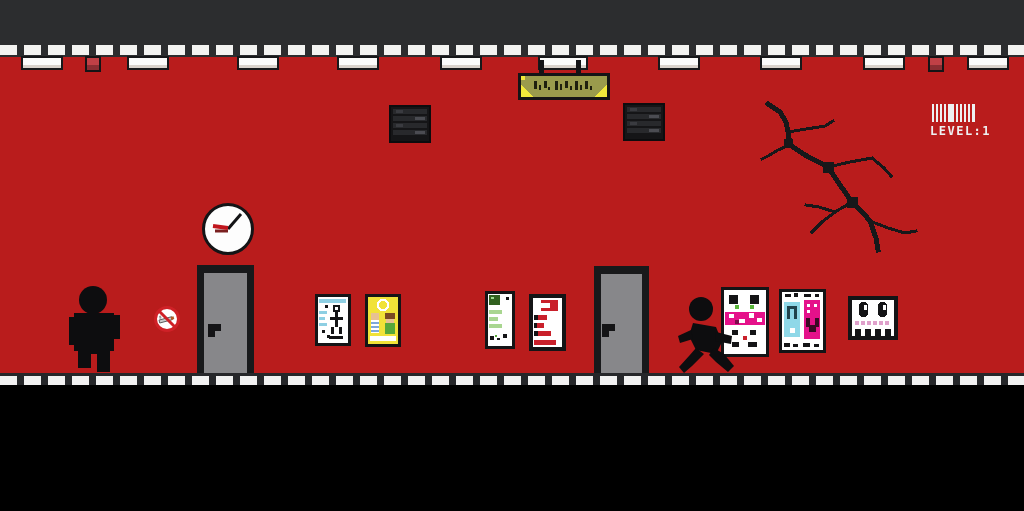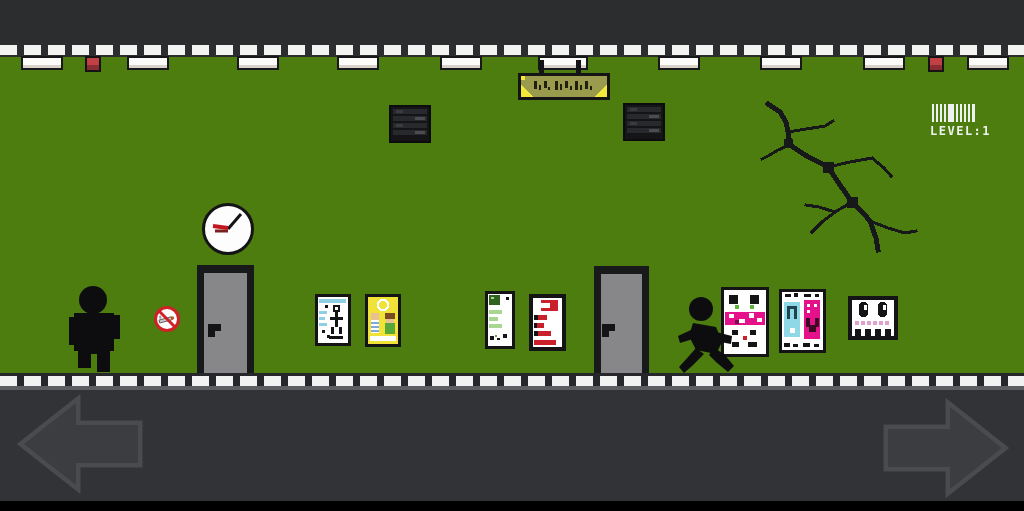--- a/index.html
+++ b/index.html
@@ -1,17 +1,17 @@
 <!DOCTYPE html>
 <html><head>
 <meta charset="utf-8">
 <style>
   html,body{margin:0;padding:0;background:#000;}
-  #stage{position:relative;width:1024px;height:501px;overflow:hidden;
-         background:#4d7c0f;font-family:"DejaVu Sans Mono","Liberation Mono",monospace;}
+  #stage{position:relative;width:1024px;height:385px;overflow:hidden;
+         background:#b91c1c;font-family:"DejaVu Sans Mono","Liberation Mono",monospace;}
   
   .top-bar{position:absolute;left:0;top:0;width:1024px;height:44px;background:#2c2d2f;}
   .film-top{position:absolute;left:0;top:44px;width:1024px;height:13px;background:#2c2d2f;}
   .film-top .dashes{margin-top:1px;height:10px;
       background:repeating-linear-gradient(90deg,#f3f3f1 0 17px,rgba(0,0,0,0) 17px 24px);}
   .light{position:absolute;top:56px;width:38px;height:10px;background:#fbfbfa;
          border:2px solid #17181a;box-shadow:inset 0 -3px 0 #d9d2cb;}
   .alarm{position:absolute;top:56px;width:12px;height:12px;border:2px solid #141416;
          background:linear-gradient(#c04046 0 55%,#8a2d32 55% 100%);}
   .vent{position:absolute;width:38px;height:34px;background:#151517;border:2px solid #0c0c0e;}

